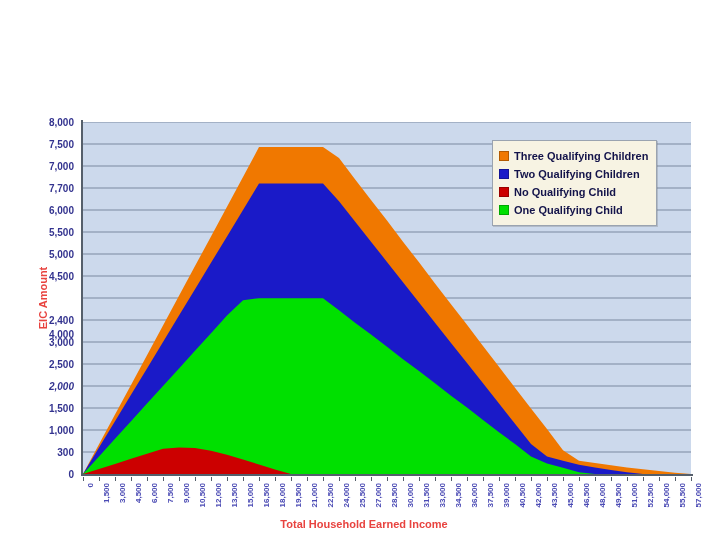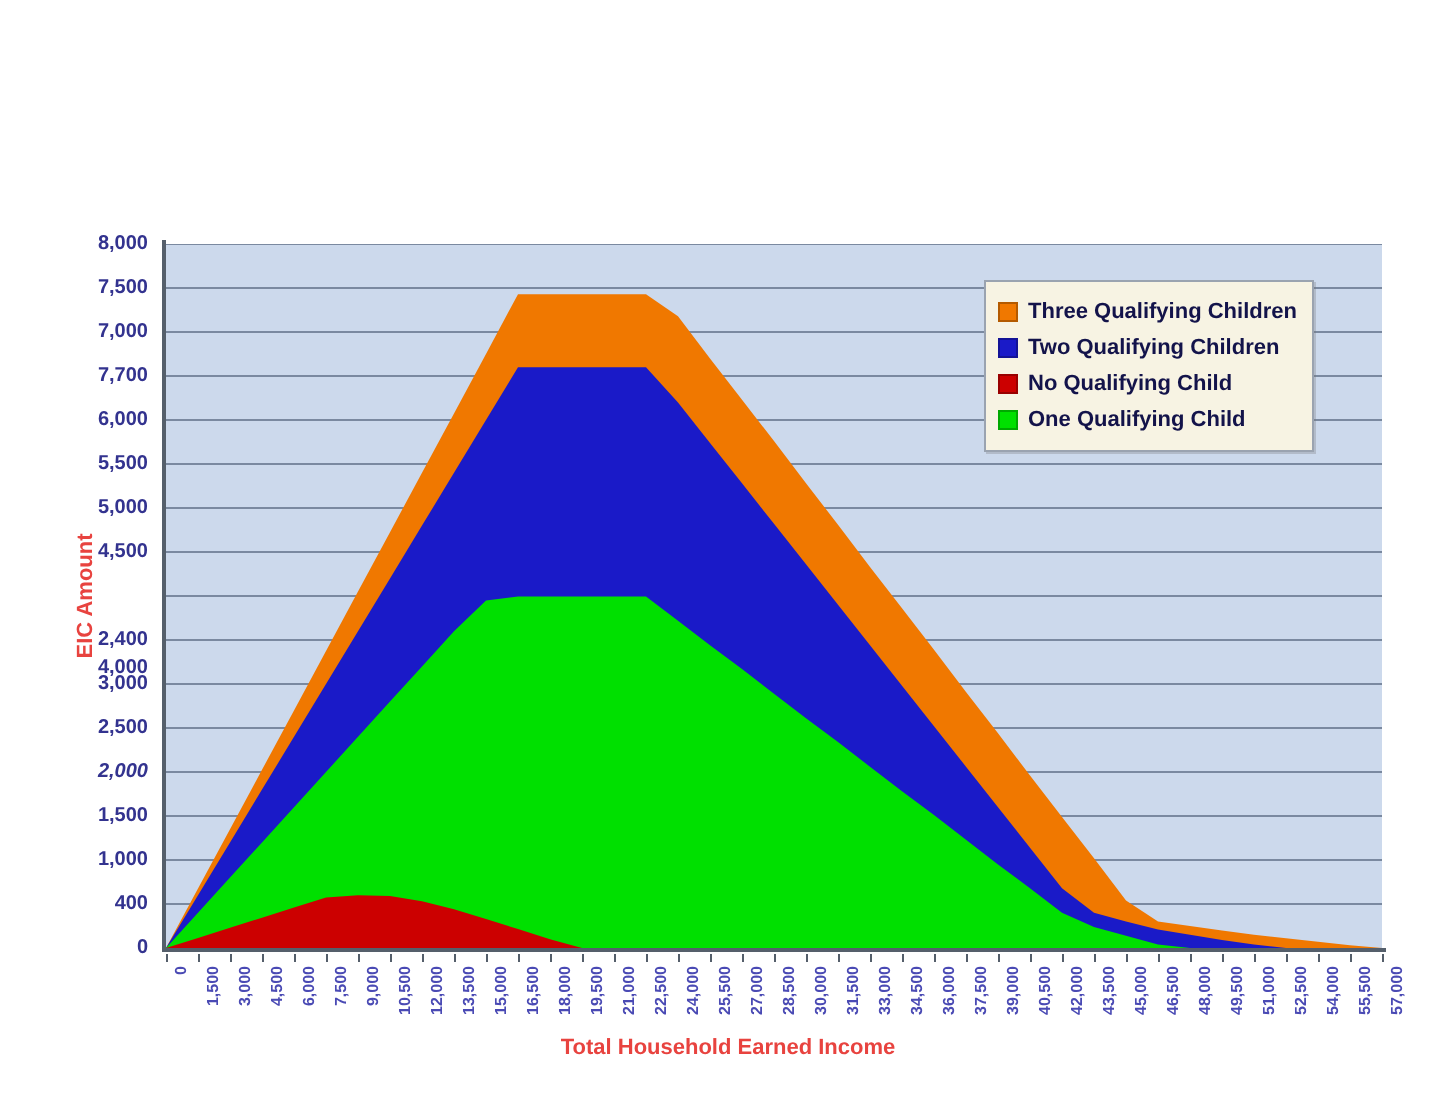--- a/index.html
+++ b/index.html
@@ -80,21 +80,21 @@
 <body>
 
 <div id="chart-root">
 
 
   <div class="y-title">EIC Amount</div>
 
   <div class="ylabels" id="ylabels">
       <div class="ylab" style="top: 360px;">0</div>
       <div class="ytick" style="top: 360px;"></div>
-      <div class="ylab" style="top: 338px;">400</div>
+      <div class="ylab" style="top: 338px;">300</div>
       <div class="ytick" style="top: 338px;"></div>
       <div class="ylab" style="top: 316px;">1,000</div>
       <div class="ytick" style="top: 316px;"></div>
       <div class="ylab" style="top: 294px;">1,500</div>
       <div class="ytick" style="top: 294px;"></div>
       <div class="ylab" style="top: 272px; font-style: italic;">2,000</div>
       <div class="ytick" style="top: 272px;"></div>
       <div class="ylab" style="top: 250px;">2,500</div>
       <div class="ytick" style="top: 250px;"></div>
       <div class="ylab" style="top: 228px;">3,000</div>

